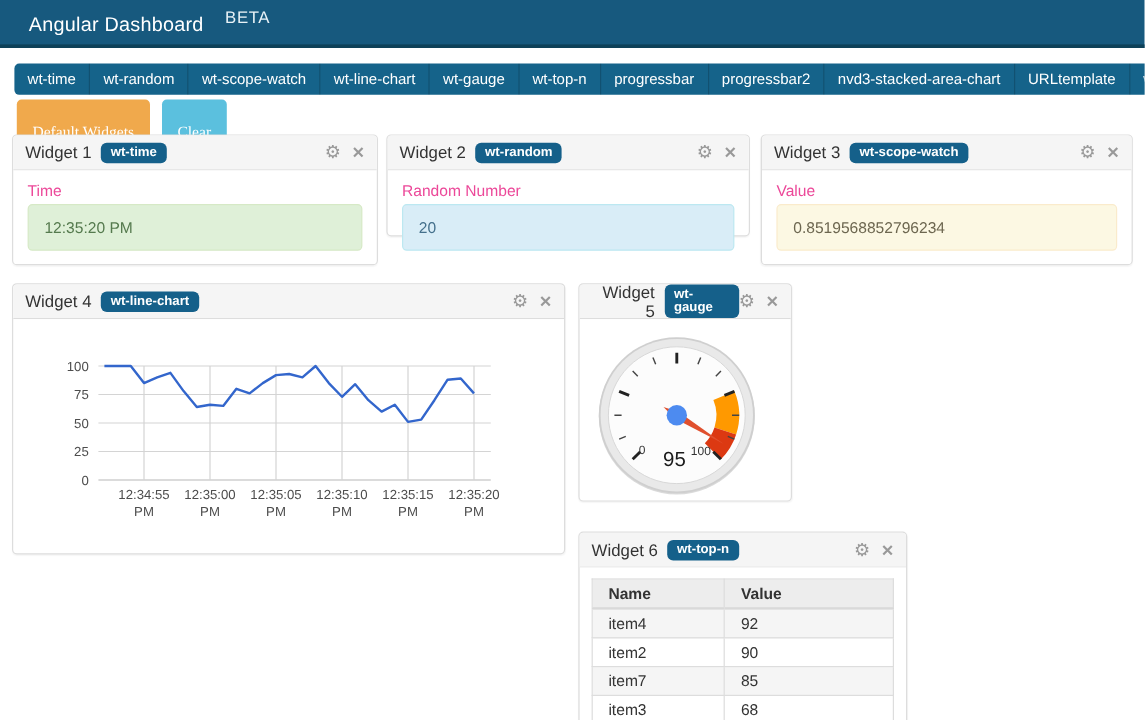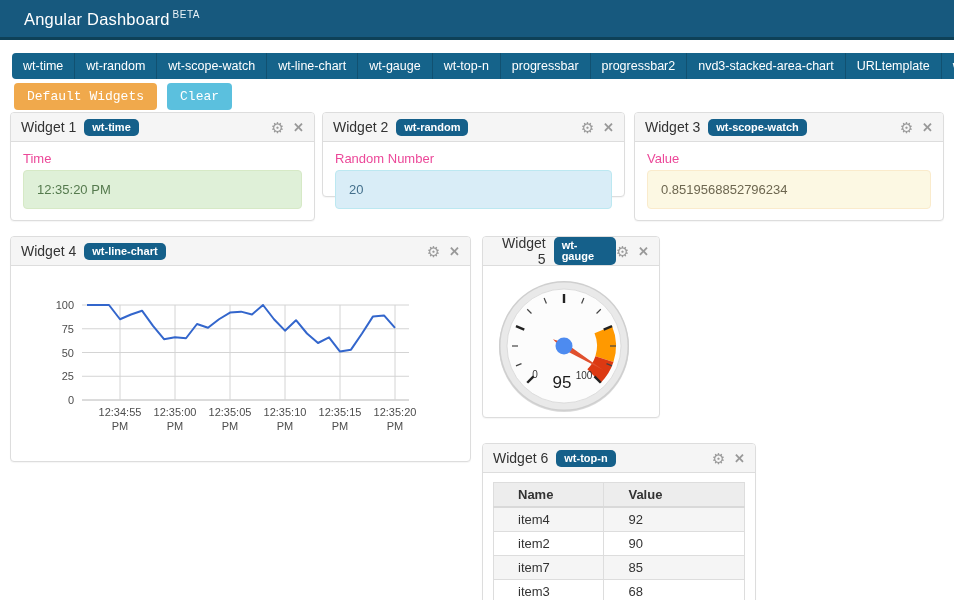--- a/index.html
+++ b/index.html
@@ -4,32 +4,32 @@
 <style>
   * { margin:0; padding:0; box-sizing:border-box; }
   html,body { background:#fff; }
   body { font-family:"Liberation Sans", sans-serif; }
   #app { position:relative; width:954px; height:600px; overflow:hidden; background:#fff; }
 
   
   .navbar { position:absolute; top:0; left:0; right:0; height:40px; background:#17597e;
             border-bottom:3px solid #0e4158; display:flex; align-items:center; }
   .navbar-title { color:#fff; font-size:16.5px; padding-left:24px; letter-spacing:0.2px; }
-  .beta { font-size:10px; color:#e8f2f7; vertical-align:super; margin-left:3px; letter-spacing:0.5px; }
+  .beta { font-size:14px; color:#e8f2f7; vertical-align:super; margin-left:18px; letter-spacing:0.5px; }
 
   
   .tabstrip { position:absolute; top:53px; left:12px; display:flex; background:#15638a;
               border-radius:4px; overflow:hidden; }
   .tab { padding:6px 11px; font-size:12.5px; color:#fff; white-space:nowrap; cursor:pointer; }
   .tab + .tab { border-left:1px solid rgba(0,0,0,0.18); }
 
   
   .toolbar { position:absolute; top:83px; left:14px; display:flex; gap:10px; }
-  .btn { border:none; border-radius:4px; color:#fff; font-size:13px; padding:6px 13px;
-         font-family:Liberation Mono, monospace; cursor:pointer; }
+  .btn { border:none; border-radius:4px; color:#fff; font-size:13px; padding:19px 13px;
+         font-family:Liberation Serif, serif; cursor:pointer; }
   .btn-warning { background:#f0a94c; }
   .btn-info { background:#5bc0de; }
 
   
   .panel { position:absolute; background:#fff; border:1px solid #ddd; border-radius:4px;
            box-shadow:0 1px 1px rgba(0,0,0,0.04); }
   .panel-header { background:#f5f5f5; border-bottom:1px solid #ddd; border-radius:3px 3px 0 0;
                   padding:5px 10px; display:flex; align-items:center; height:29px; }
   .panel-title { font-size:14px; color:#333;text-align:right; }
   .badge { display:inline-block; background:#15608a; color:#fff; font-size:11px; font-weight:bold;
@@ -50,21 +50,21 @@
   #w4 { left:10px;  top:236px; width:461px; height:226px; }
   #w5 { left:482px; top:236px; width:178px; height:182px; }
   #w6 { left:482px; top:443px; width:274px; }
 
   #line-chart-svg { display:block; margin:6px 0 0 6px; }
   #gauge-svg { display:block; margin:5px 0 0 6px; }
   svg text { font-family:"Liberation Sans", sans-serif; }
 
   .tbl-wrap { padding:9px 10px 10px; }
   .tbl { width:100%; border-collapse:collapse; font-size:13px; color:#333; }
-  .tbl th, .tbl td { border:1px solid #ddd; padding:4px 24px; text-align:left; }
+  .tbl th, .tbl td { border:1px solid #ddd; padding:4px 13px; text-align:left; }
   .tbl th { background:#ededed; font-weight:bold; border-bottom:2px solid #d9d9d9; }
   .tbl th:first-child, .tbl td:first-child { width:44%; }
   .tbl tbody tr:nth-child(odd) td { background:#f5f5f5; }
 </style>
 </head>
 <body>
 
 <div id="app">
 
   <div class="navbar">

